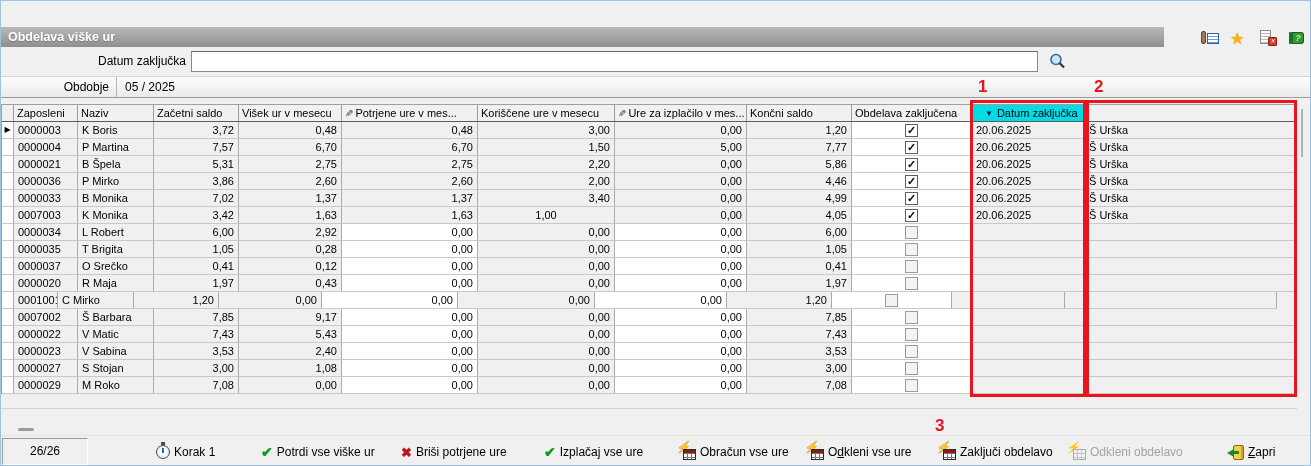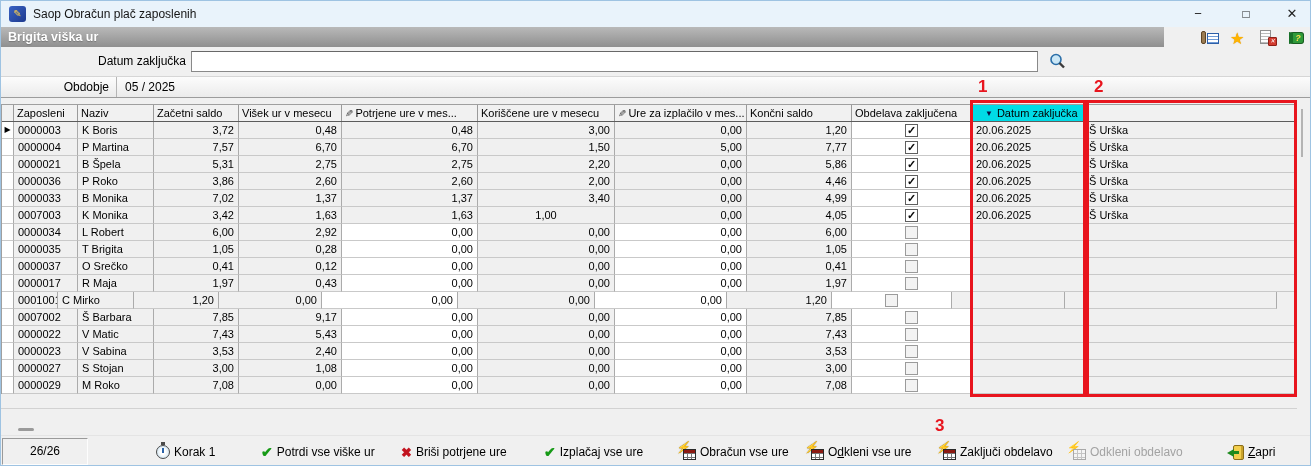--- a/index.html
+++ b/index.html
@@ -129,29 +129,22 @@
   .ti-exit .arr { position:absolute; left:0; top:4px; width:0; height:0;
                   border-top:4px solid transparent; border-bottom:4px solid transparent;
                   border-right:7px solid #1d8a1d; }
   .ti-exit .arr2 { position:absolute; left:6px; top:6.5px; width:6px; height:3px; background:#1d8a1d; }
 </style>
 </head>
 <body>
 
 <div class="window">
 
-  <div class="titlebar">
-    <span class="app-icon"></span>
-    <span class="title-text">Saop Obračun plač zaposlenih</span>
-    <span class="win-btn wb-min">−</span>
-    <span class="win-btn wb-max">□</span>
-    <span class="win-btn wb-close">✕</span>
-  </div>
-
-  <div class="panel-header">Brigita viška ur</div>
+
+  <div class="panel-header">Obdelava viške ur</div>
   <div class="hdr-icons">
     <span class="hic">
       <i class="ic-pin"></i>
         <i class="ic-list"></i>
     </span>
     <span class="hic">
       <span class="ic-star">★</span>
     </span>
     <span class="hic">
       <i class="ic-doc"></i>
@@ -233,21 +226,21 @@
         <div class="g-c num ro" style="width: 105px;">5,86</div>
         <div class="g-c chk" style="width: 120px;">
           <span class="cb">✓</span>
         </div>
         <div class="g-c ro" style="width: 113px;">20.06.2025</div>
         <div class="g-c ro" style="width: 212px;">Š Urška</div>
       </div>
       <div class="g-r">
         <div class="g-c sel" style="width: 12px;"></div>
         <div class="g-c ro" style="width: 64px;">0000036</div>
-        <div class="g-c ro" style="width: 76px;">P Roko</div>
+        <div class="g-c ro" style="width: 76px;">P Mirko</div>
         <div class="g-c num ro" style="width: 85px;">3,86</div>
         <div class="g-c num ro" style="width: 103px;">2,60</div>
         <div class="g-c num ro" style="width: 136px;">2,60</div>
         <div class="g-c num ro" style="width: 137px;">2,00</div>
         <div class="g-c num ro" style="width: 132px;">0,00</div>
         <div class="g-c num ro" style="width: 105px;">4,46</div>
         <div class="g-c chk" style="width: 120px;">
           <span class="cb">✓</span>
         </div>
         <div class="g-c ro" style="width: 113px;">20.06.2025</div>
@@ -328,21 +321,21 @@
         <div class="g-c num ed" style="width: 132px;">0,00</div>
         <div class="g-c num ro" style="width: 105px;">0,41</div>
         <div class="g-c chk" style="width: 120px;">
           <span class="cb off"></span>
         </div>
         <div class="g-c ro" style="width: 113px;"></div>
         <div class="g-c ro" style="width: 212px;"></div>
       </div>
       <div class="g-r">
         <div class="g-c sel" style="width: 12px;"></div>
-        <div class="g-c ro" style="width: 64px;">0000017</div>
+        <div class="g-c ro" style="width: 64px;">0000020</div>
         <div class="g-c ro" style="width: 76px;">R Maja</div>
         <div class="g-c num ro" style="width: 85px;">1,97</div>
         <div class="g-c num ro" style="width: 103px;">0,43</div>
         <div class="g-c num ed" style="width: 136px;">0,00</div>
         <div class="g-c num ro" style="width: 137px;">0,00</div>
         <div class="g-c num ed" style="width: 132px;">0,00</div>
         <div class="g-c num ro" style="width: 105px;">1,97</div>
         <div class="g-c chk" style="width: 120px;">
           <span class="cb off"></span>
         </div>

